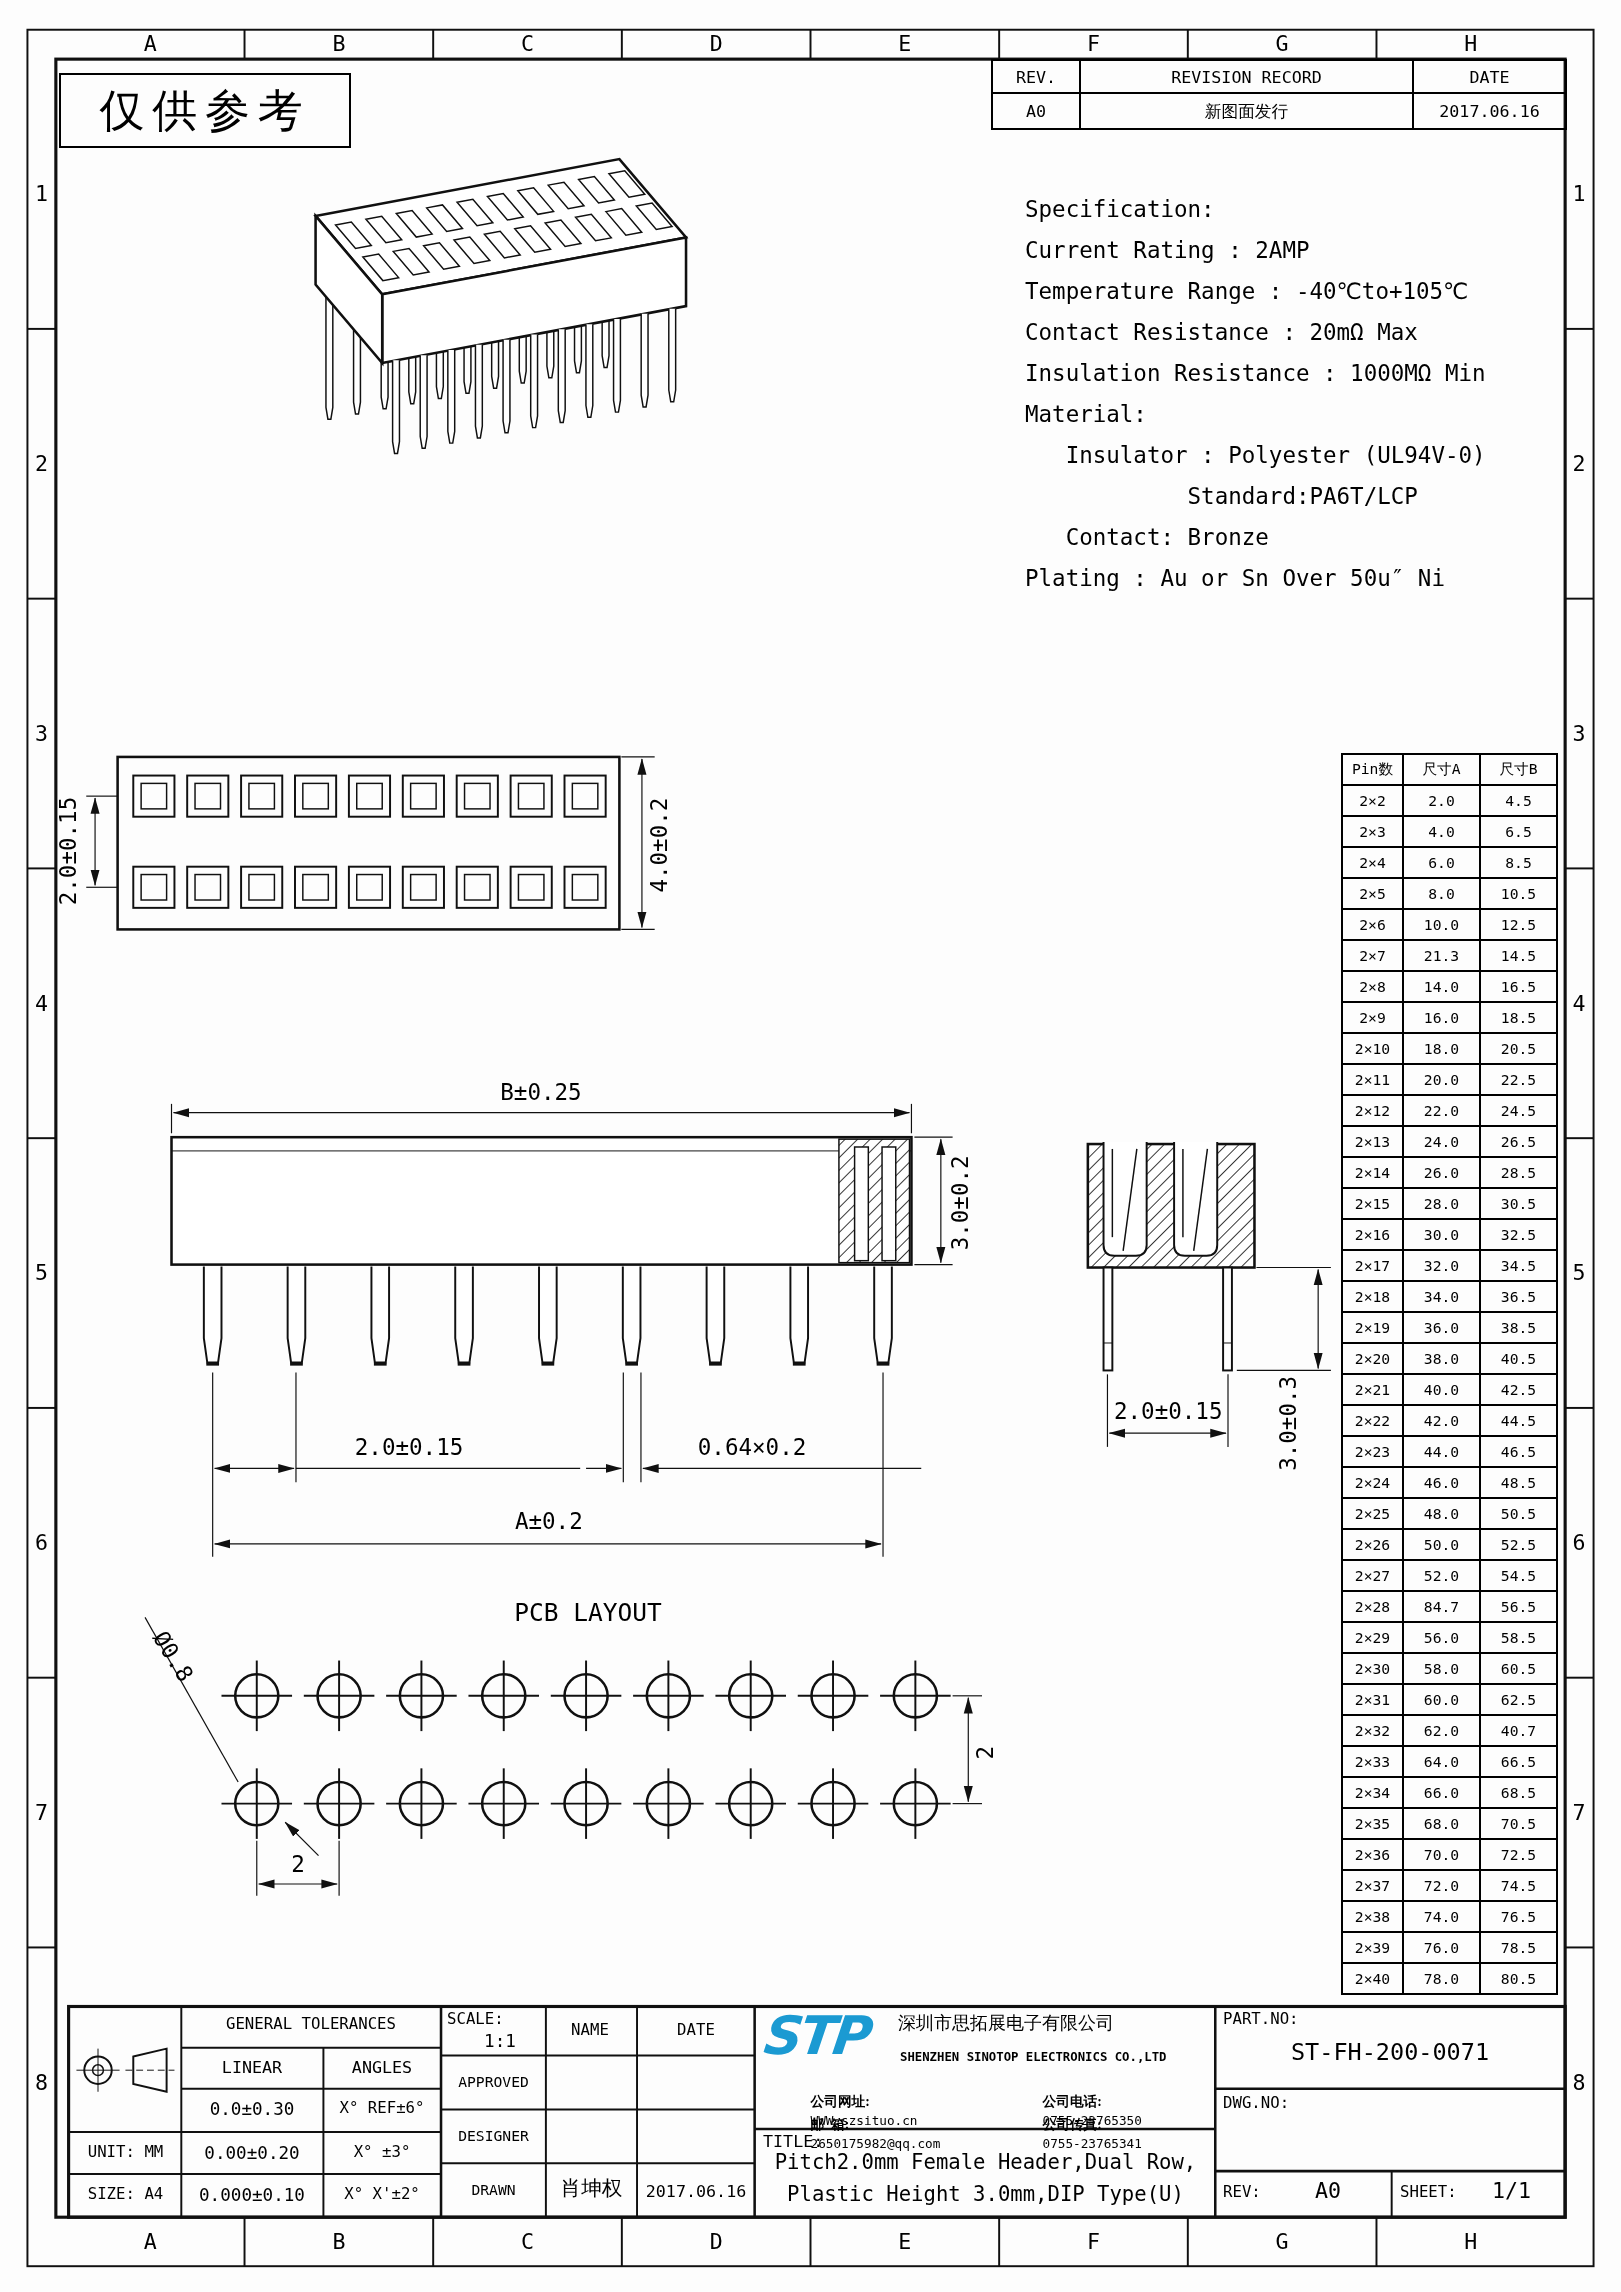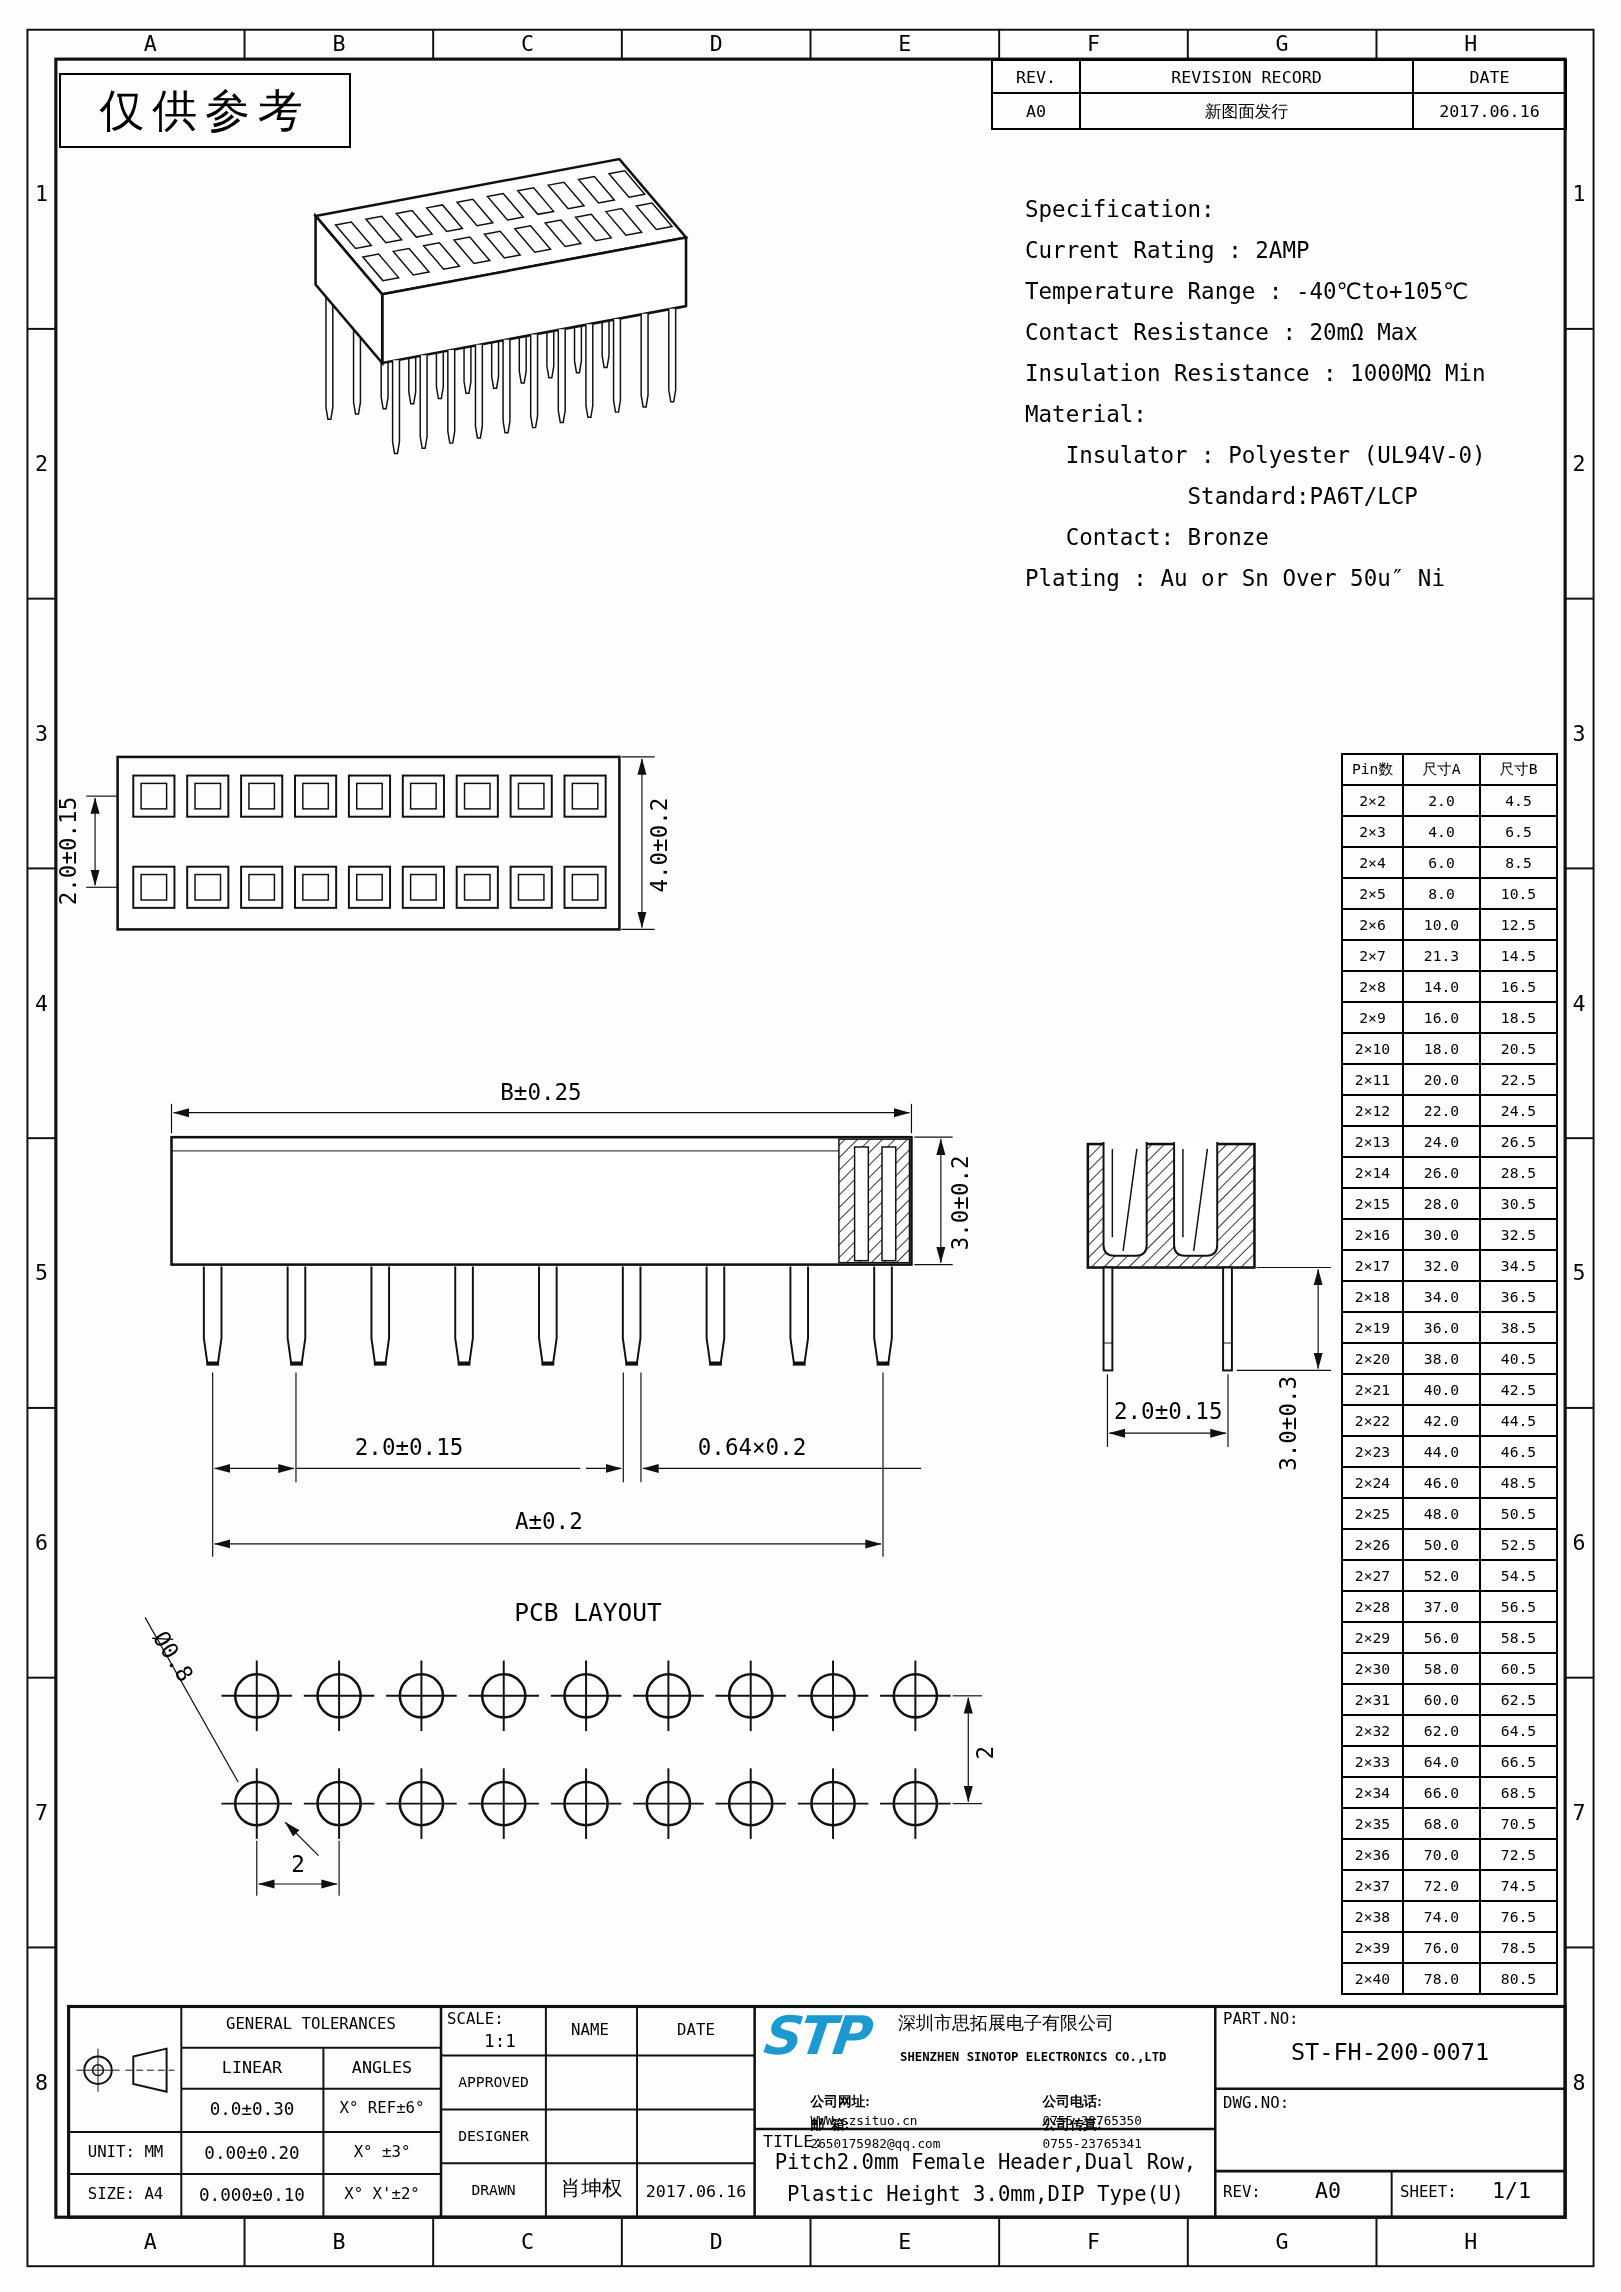--- a/index.html
+++ b/index.html
@@ -633,21 +633,21 @@
         </tr>
 
         <tr>
           <td>2×27</td>
           <td>52.0</td>
           <td>54.5</td>
         </tr>
 
         <tr>
           <td>2×28</td>
-          <td>37.0</td>
+          <td>84.7</td>
           <td>56.5</td>
         </tr>
 
         <tr>
           <td>2×29</td>
           <td>56.0</td>
           <td>58.5</td>
         </tr>
 
         <tr>
@@ -658,21 +658,21 @@
 
         <tr>
           <td>2×31</td>
           <td>60.0</td>
           <td>62.5</td>
         </tr>
 
         <tr>
           <td>2×32</td>
           <td>62.0</td>
-          <td>64.5</td>
+          <td>40.7</td>
         </tr>
 
         <tr>
           <td>2×33</td>
           <td>64.0</td>
           <td>66.5</td>
         </tr>
 
         <tr>
           <td>2×34</td>

